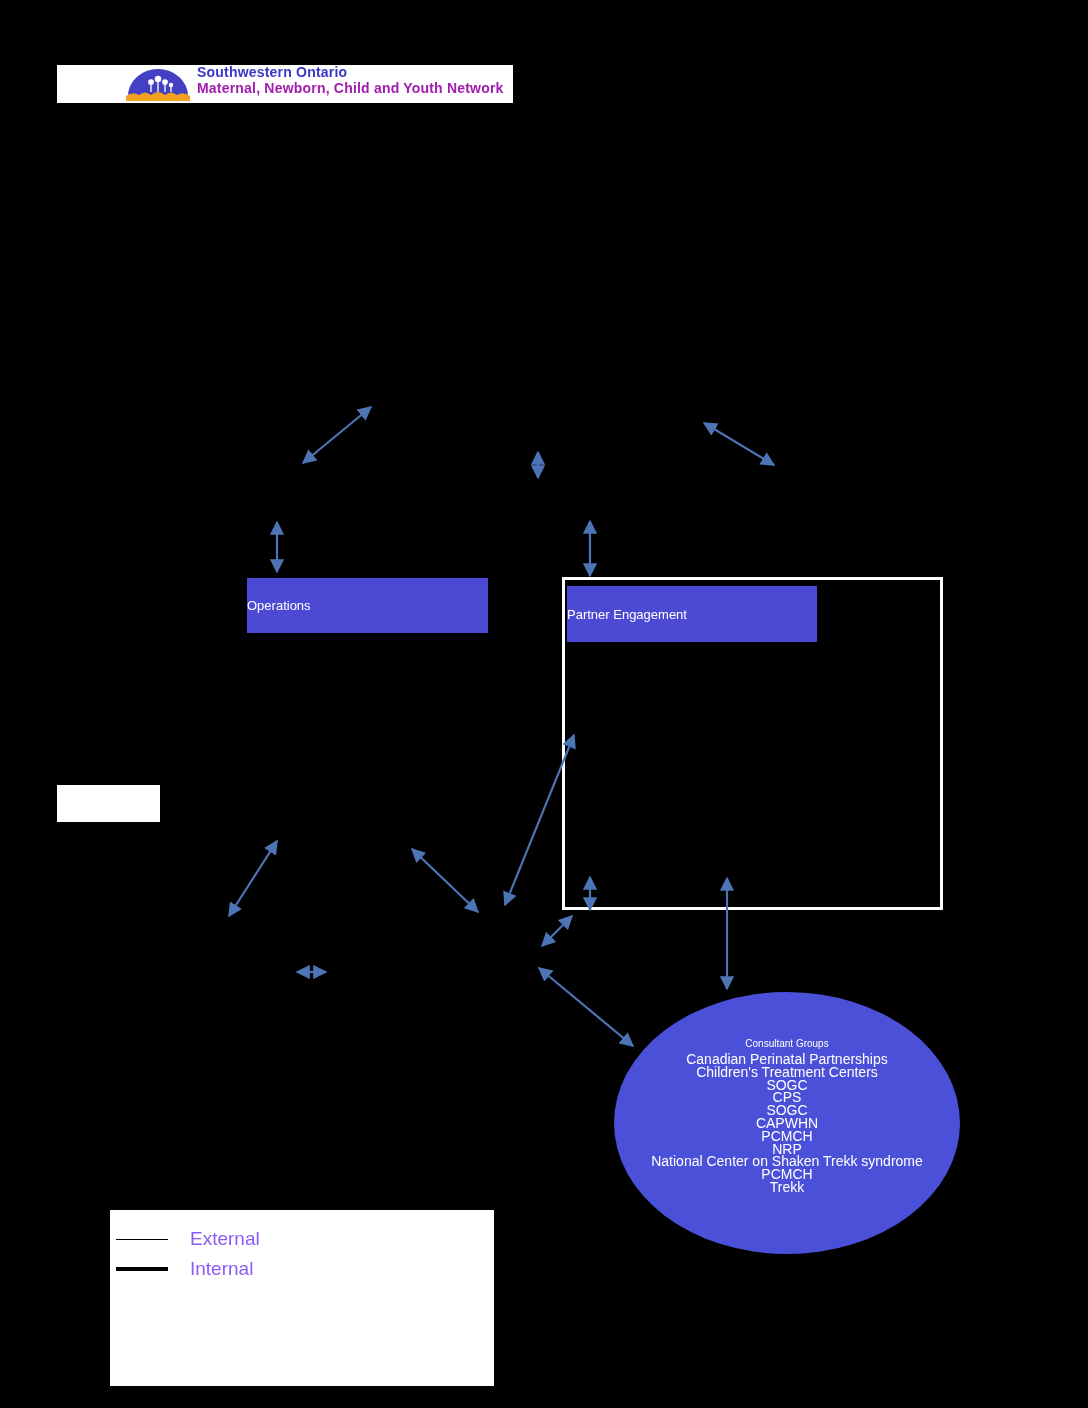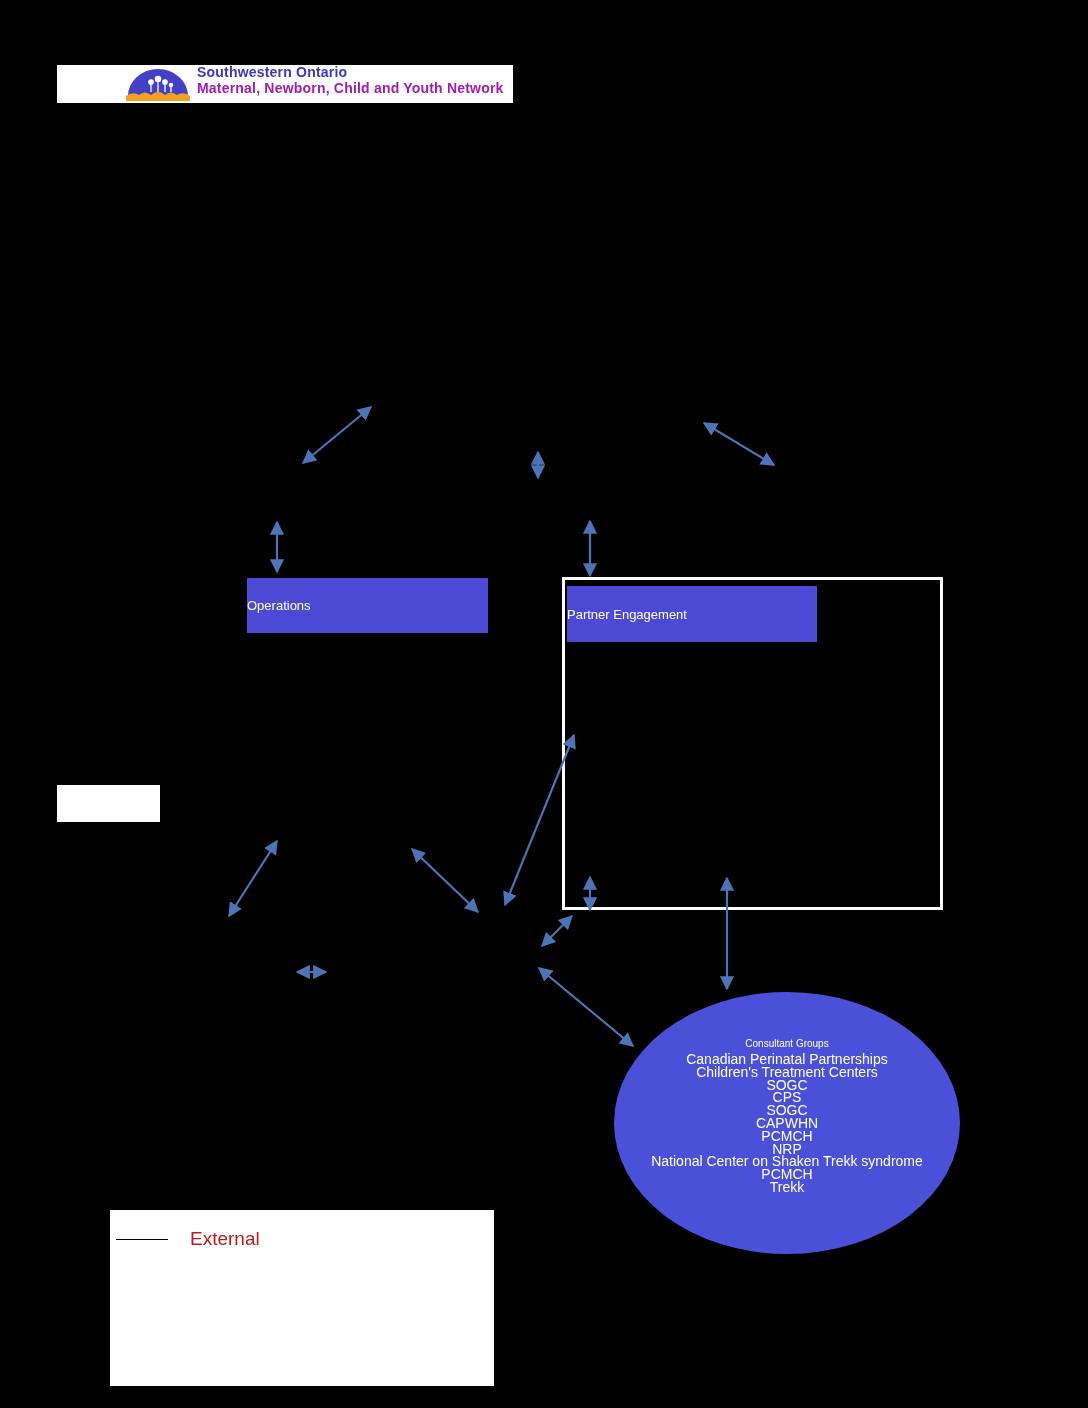--- a/index.html
+++ b/index.html
@@ -33,21 +33,21 @@
   .member{font-size:14px;line-height:12.8px;}
 
   
   .legend{position:absolute;left:110px;top:1210px;width:384px;height:176px;background:#ffffff;
           z-index:2;box-sizing:border-box;padding:14px 0 0 6px;}
   .legend-row{height:30px;display:flex;align-items:center;}
   .line-sample{width:52px;margin-right:22px;flex:0 0 auto;}
   .line-thin{height:0;border-top:1.5px solid #000;}
   .line-dashed{height:4px;background:repeating-linear-gradient(90deg,#000 0 13px,transparent 13px 19px);}
   .line-solid{height:4px;background:#000;}
-  .legend-label{font-size:19px;color:#b91c1c;}
+  .legend-label{font-size:19px;color:#8b5cf6;}
 
   
   .arrows{position:absolute;left:0;top:0;z-index:4;pointer-events:none;}
 </style>
 </head>
 <body>
 
 <div class="canvas">
 
   <div class="logo-strip">
@@ -95,20 +95,24 @@
     <div class="member">National Center on Shaken Trekk syndrome</div>
     <div class="member">PCMCH</div>
     <div class="member">Trekk</div>
   </div>
 
   <div class="legend">
     <div class="legend-row">
       <span class="line-sample line-thin"></span>
       <span class="legend-label">External</span>
     </div>
+    <div class="legend-row">
+      <span class="line-sample line-solid"></span>
+      <span class="legend-label">Internal</span>
+    </div>
   </div>
 
   <svg class="arrows" width="1088" height="1408">
     <defs>
       <marker id="ah" viewBox="0 0 10 10" refX="9" refY="5" markerWidth="6.5" markerHeight="6.5" orient="auto-start-reverse">
         <path d="M0,0 L10,5 L0,10 Z" fill="#4d74b5"></path>
       </marker>
     </defs>
     <g stroke="#4d74b5" stroke-width="2.2">
       <line x1="303" y1="463" x2="371" y2="407" marker-start="url(#ah)" marker-end="url(#ah)"></line>

